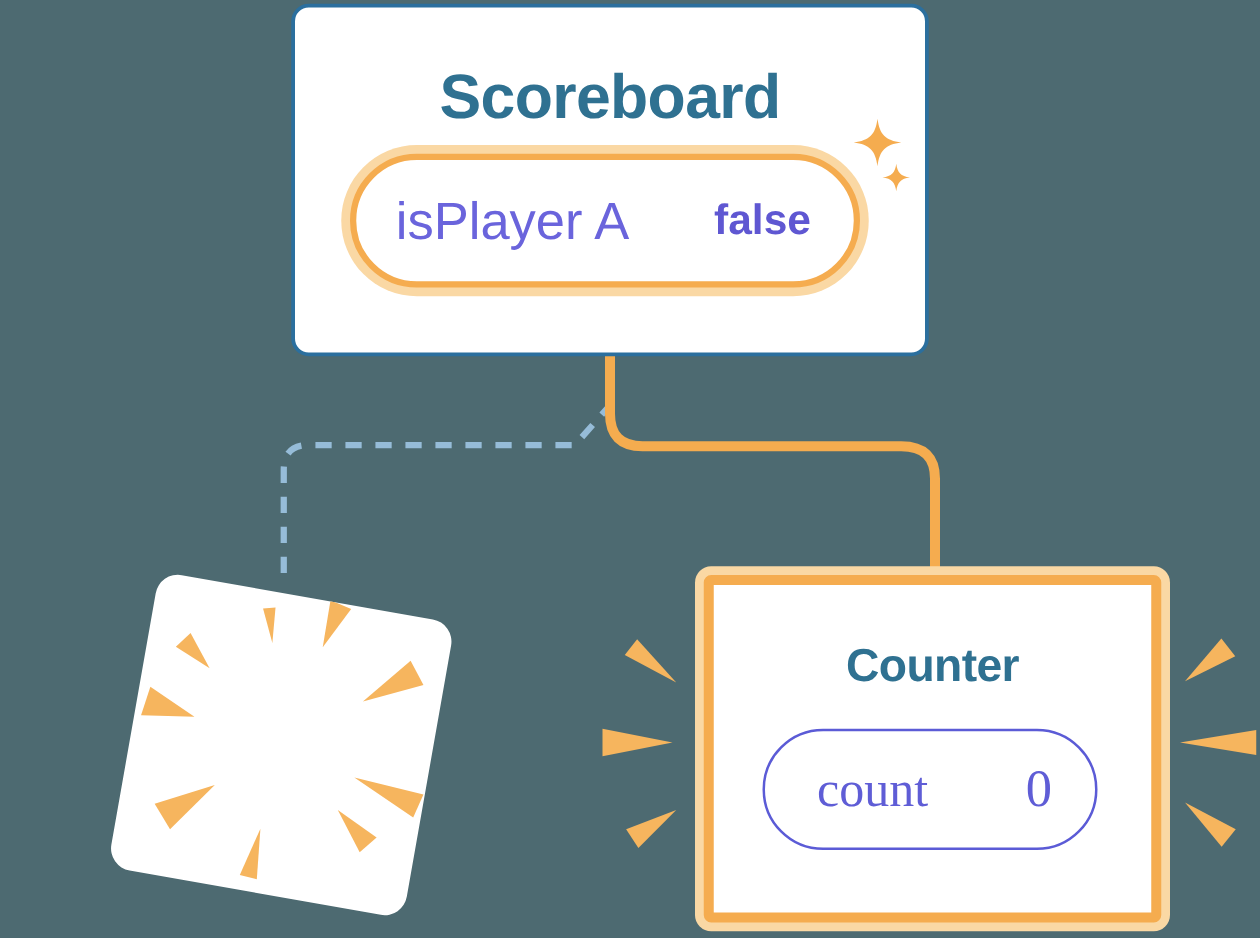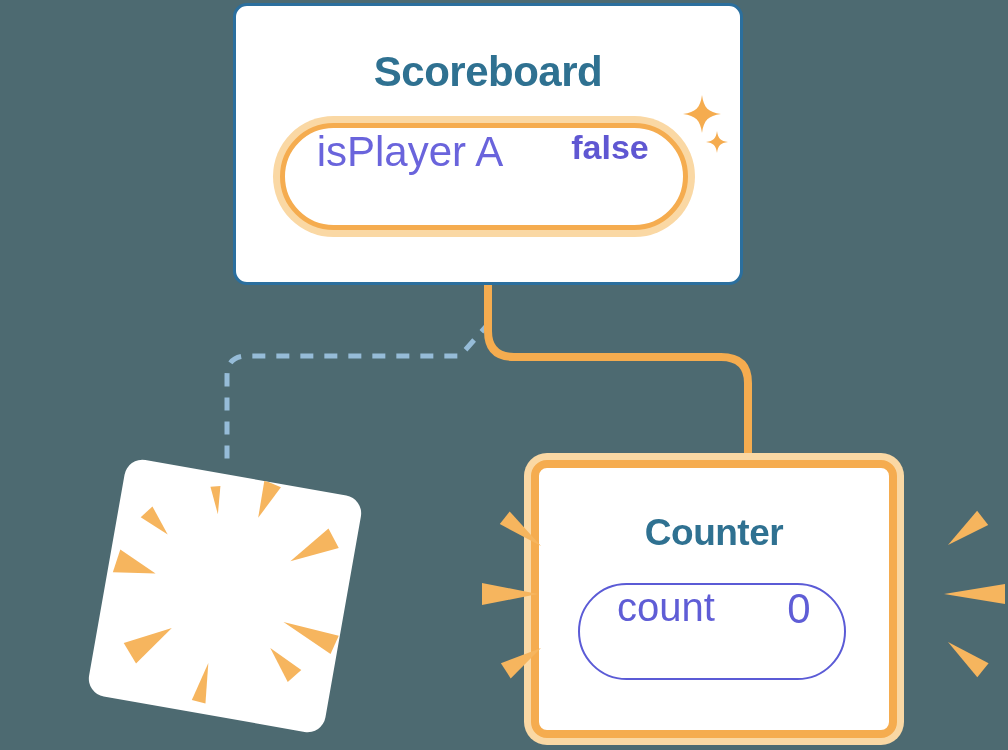--- a/index.html
+++ b/index.html
@@ -13,47 +13,47 @@
   .layer-front { z-index:3; }
 
   
   .scoreboard-card {
     position:absolute; left:233px; top:3px; width:510px; height:282px;
     box-sizing:border-box; background:#FFFFFF;
     border:3px solid #2B6F9E; border-radius:14px; z-index:1;
   }
   .card-title {
     margin-top:42px; text-align:center;
-    color:#2F7191; font-size:42px; font-weight:700; letter-spacing:-0.5px;
+    color:#2F7191; font-size:50px; font-weight:700; letter-spacing:-0.5px;
   }
   .sb-pill {
     position:absolute; left:44px; top:117px; width:408px; height:107px;
     box-sizing:border-box; background:#FFFFFF;
     border:5px solid #F5AC4F; border-radius:999px;
     box-shadow:0 0 0 7px #FAD8A4;
-    display:flex; align-items:flex-start; overflow:hidden;
+    display:flex; align-items:center; overflow:hidden;
   }
   .sb-cell { display:flex; align-items:center; justify-content:center; }
   .sb-key   { width:250px; color:#6A64DC; font-size:42px; }
   .sb-divider { width:2px; background:#F0A54C; }
   .sb-value { flex:1; color:#5F57D2; font-size:34px; font-weight:700; }
 
   
   .counter-card {
-    position:absolute; left:531px; top:460px; width:366px; height:278px;
+    position:absolute; left:563px; top:460px; width:366px; height:278px;
     box-sizing:border-box; background:#FFFFFF;
-    border:8px solid #F5AC4F; border-radius:16px;
+    border:8px solid #F5AC4F; border-radius:6px;
     box-shadow:0 0 0 7px #FAD8A4; z-index:1;
   }
   .counter-card .card-title { margin-top:44px; font-size:37px; }
   .ct-pill {
     position:absolute; left:39px; top:115px; width:268px; height:97px;
     box-sizing:border-box; background:#FFFFFF;
     border:2px solid #5B5BD6; border-radius:999px;
-    display:flex; align-items:flex-start; overflow:hidden;
+    display:flex; align-items:center; overflow:hidden;font-family:Liberation Serif, serif;
   }
   .ct-cell { display:flex; align-items:center; justify-content:center; }
   .ct-key   { width:172px; color:#5F5DD6; font-size:40px; }
   .ct-divider { width:2px; background:#5B5BD6; }
   .ct-value { flex:1; color:#5F5DD6; font-size:42px; }
 
   
   .burst-square {
     position:absolute; left:105px; top:476px; width:240px; height:240px;
     background:#FFFFFF; border-radius:18px;

